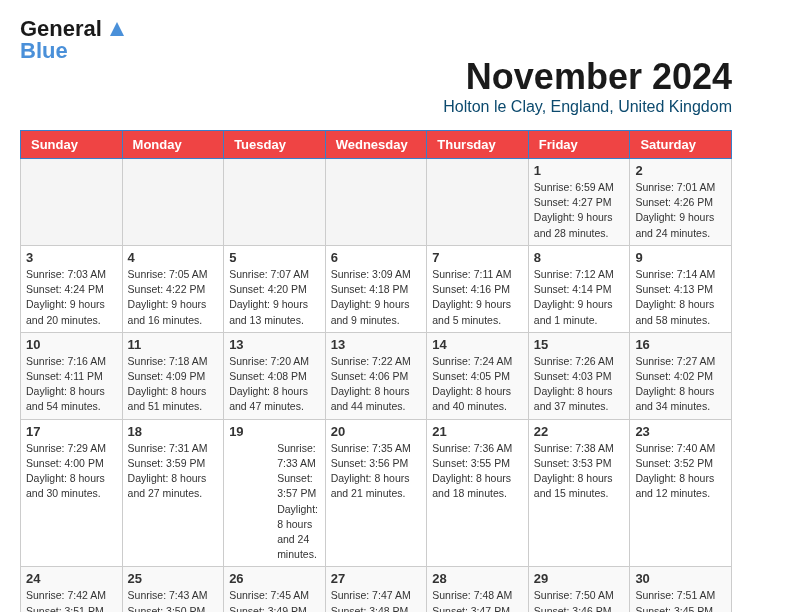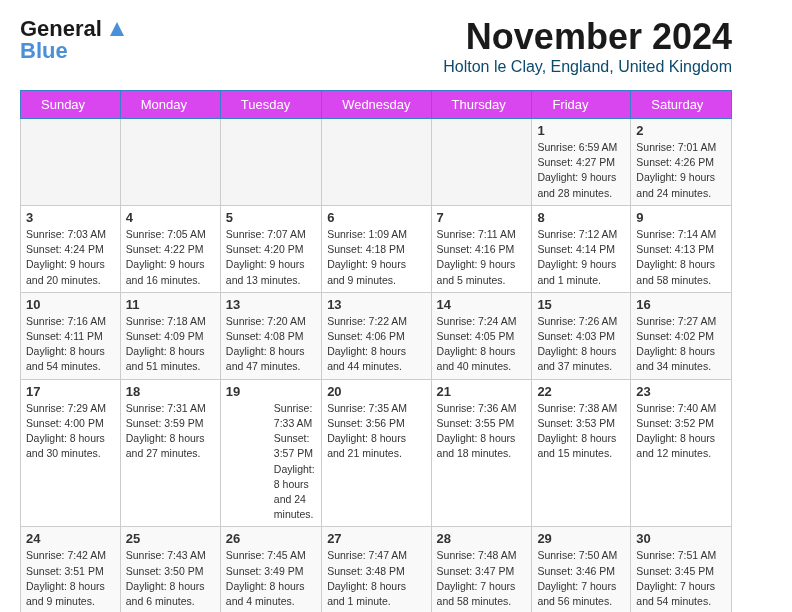--- a/index.html
+++ b/index.html
@@ -4,21 +4,21 @@
   <style>
     * { box-sizing: border-box; margin: 0; padding: 0; }
     body { font-family: Arial, sans-serif; background: #fff; width: 792px; min-height: 612px; }
     .page { width: 752px; padding: 16px 20px; }
     .header-top { display: flex; align-items: flex-start; justify-content: space-between; margin-bottom: 4px; }
     .logo { display: flex; flex-direction: column; align-items: flex-start; }
     .logo-wrapper { display: flex; align-items: center; gap: 4px; }
     .calendar-title { font-size: 36px; font-weight: bold; color: #1a1a1a; text-align: right; }
     .calendar-subtitle { font-size: 16px; color: #0c4a6e; text-align: right; margin-bottom: 10px; }
     .calendar { width: 100%; border-collapse: collapse; }
-    .calendar th { background: #d946ef; color: #fff; font-size: 13px; font-weight: normal; padding: 6px 20px; text-align: left; border: 1px solid #3a7fc9; }
+    .calendar th { background: #ef4444; color: #fff; font-size: 13px; font-weight: bold; padding: 6px 10px; text-align: left; border: 1px solid #3a7fc9; }
     .calendar td { border: 1px solid #ccc; vertical-align: top; padding: 4px 5px; width: 14.28%; min-height: 80px; background: #fff; font-size: 11px; color: #333; }
     .calendar tr:nth-child(odd) td { background: #f9f9f9; }
     .calendar tr:nth-child(even) td { background: #fff; }
     .day-num { font-weight: bold; font-size: 13px; display: block; margin-bottom: 2px; }
     .day-info { font-size: 10.5px; line-height: 1.45; color: #333; }
     .empty-cell { background: #f5f5f5 !important; }
   </style>
 </head>
 <body>
 
@@ -26,21 +26,21 @@
   <div class="header-top">
     <div class="logo">
       <div class="logo-wrapper">
         <span style="font-size:22px;font-weight:bold;color:#1a1a1a;">General</span>
         <svg width="22" height="22" viewBox="0 0 22 22">
           <polygon points="4,18 11,4 18,18" fill="#4a90d9"></polygon>
         </svg>
       </div>
       <span style="font-size:22px;font-weight:bold;color:#4a90d9;margin-top:-4px;">Blue</span>
     </div>
-    <div style="text-align:right;">
+    <div style="text-align:right;margin-top:40px;">
       <div class="calendar-title">November 2024</div>
       <div class="calendar-subtitle">Holton le Clay, England, United Kingdom</div>
     </div>
   </div>
 
   <table class="calendar">
     <thead>
       <tr id="weekday-row">
           <th>Sunday</th>
           <th>Monday</th>
@@ -85,21 +85,21 @@
 Daylight: 9 hours and 16 minutes.</div>
           </td>
           <td>
             <span class="day-num">5</span>
             <div class="day-info" style="white-space: pre-line;">Sunrise: 7:07 AM
 Sunset: 4:20 PM
 Daylight: 9 hours and 13 minutes.</div>
           </td>
           <td>
             <span class="day-num">6</span>
-            <div class="day-info" style="white-space: pre-line;">Sunrise: 1:09 AM
+            <div class="day-info" style="white-space: pre-line;">Sunrise: 3:09 AM
 Sunset: 4:18 PM
 Daylight: 9 hours and 9 minutes.</div>
           </td>
           <td>
             <span class="day-num">7</span>
             <div class="day-info" style="white-space: pre-line;">Sunrise: 7:11 AM
 Sunset: 4:16 PM
 Daylight: 9 hours and 5 minutes.</div>
           </td>
           <td>

